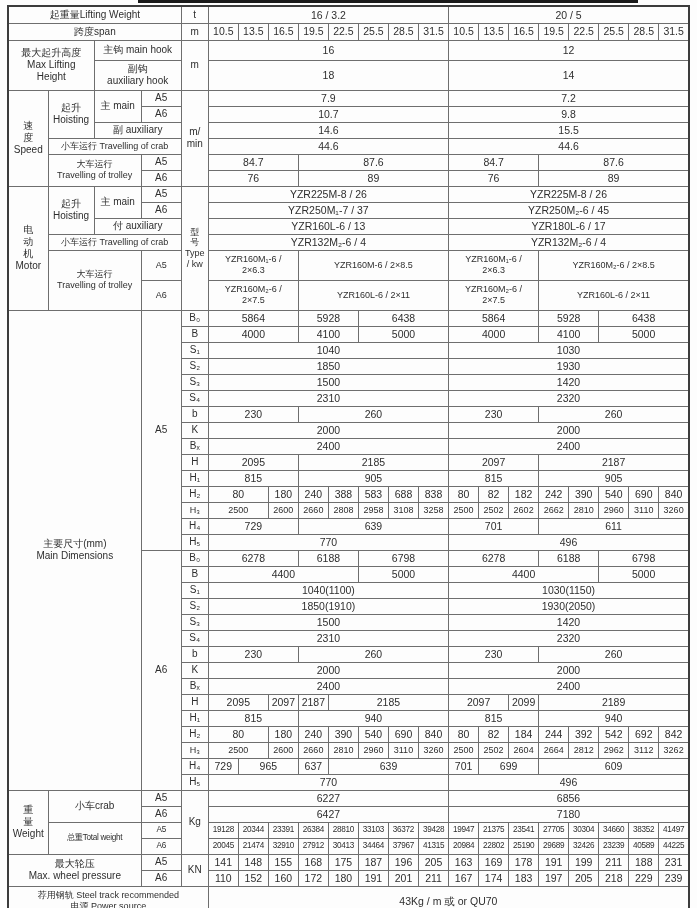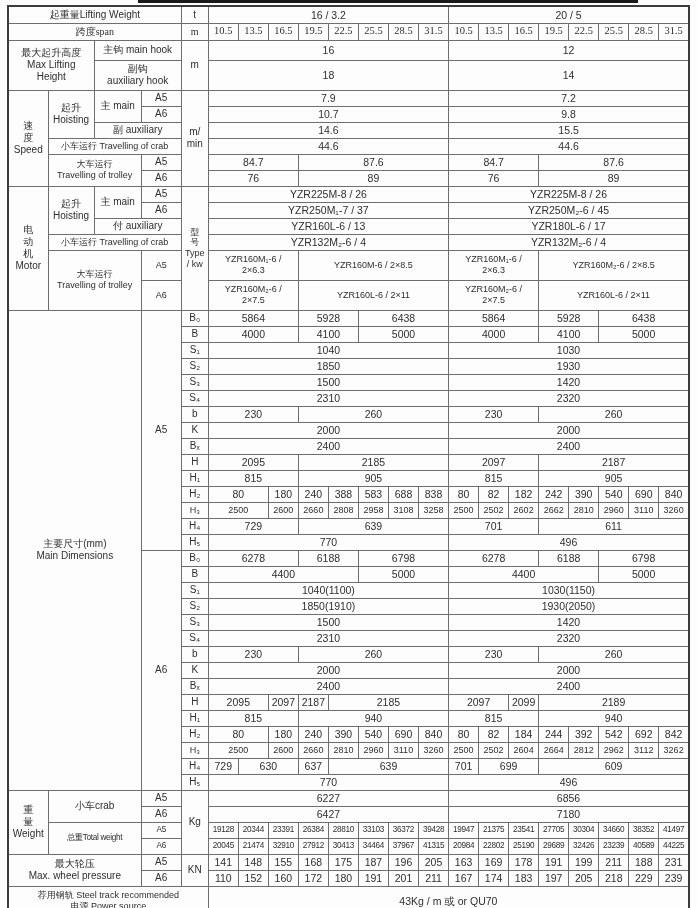--- a/index.html
+++ b/index.html
@@ -48,21 +48,21 @@
         <col style="width:30px">
         <col style="width:30px">
     </colgroup>
     <tbody>
         <tr style="height: 17px;">
           <td colspan="4" class="lbl">起重量Lifting Weight</td>
           <td class="unit">t</td>
           <td colspan="8">16 / 3.2</td>
           <td colspan="8">20 / 5</td>
         </tr>
-        <tr style="height: 17px; font-family: Liberation Serif, serif;">
+        <tr style="height: 17px;">
           <td colspan="4" class="lbl">跨度span</td>
           <td class="unit">m</td>
           <td>10.5</td>
           <td>13.5</td>
           <td>16.5</td>
           <td>19.5</td>
           <td>22.5</td>
           <td>25.5</td>
           <td>28.5</td>
           <td>31.5</td>
@@ -408,21 +408,21 @@
           <td>2604</td>
           <td>2664</td>
           <td>2812</td>
           <td>2962</td>
           <td>3112</td>
           <td>3262</td>
         </tr>
         <tr style="height: 16px;">
           <td class="key">H₄</td>
           <td>729</td>
-          <td colspan="2">630</td>
+          <td colspan="2">965</td>
           <td>637</td>
           <td colspan="4">639</td>
           <td>701</td>
           <td colspan="2">699</td>
           <td colspan="5">609</td>
         </tr>
         <tr style="height: 16px;">
           <td class="key">H₅</td>
           <td colspan="8">770</td>
           <td colspan="8">496</td>

